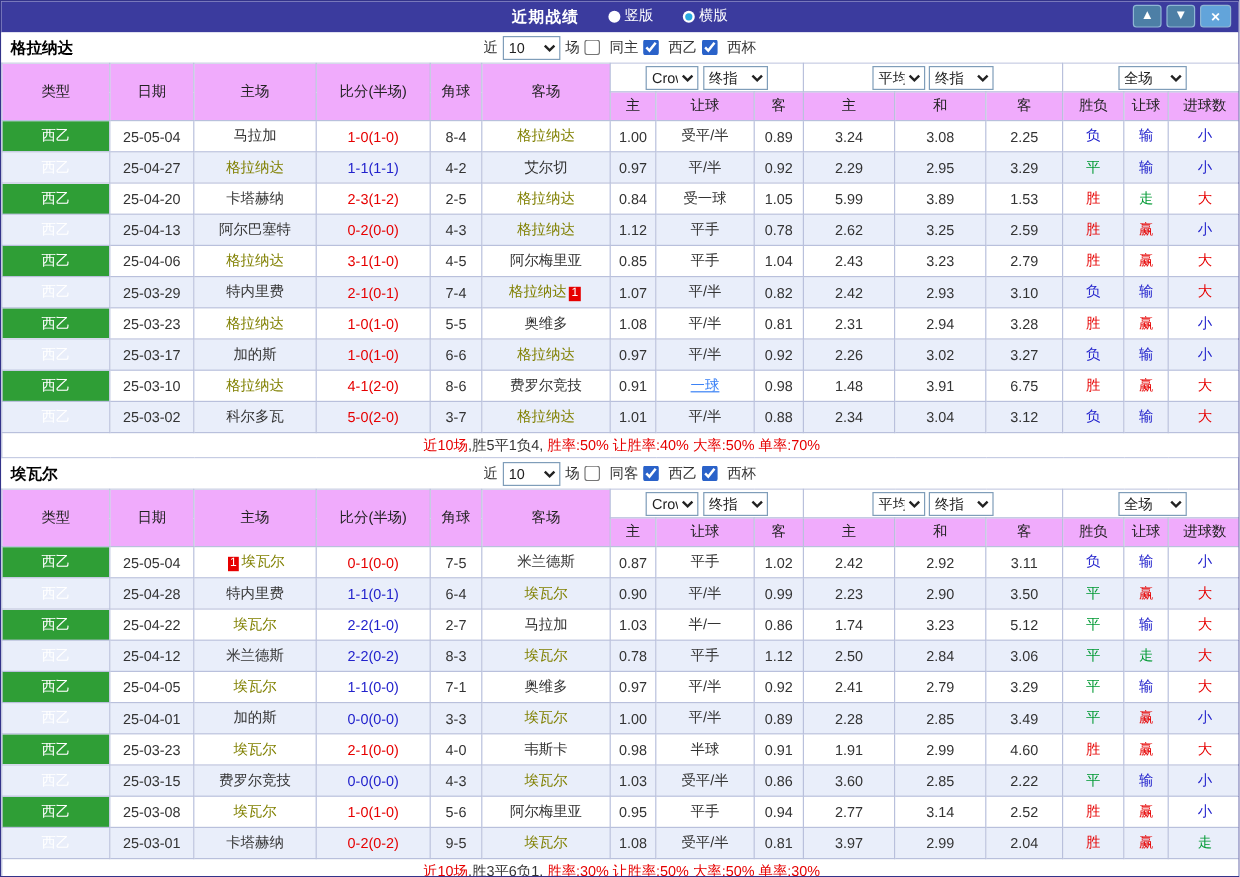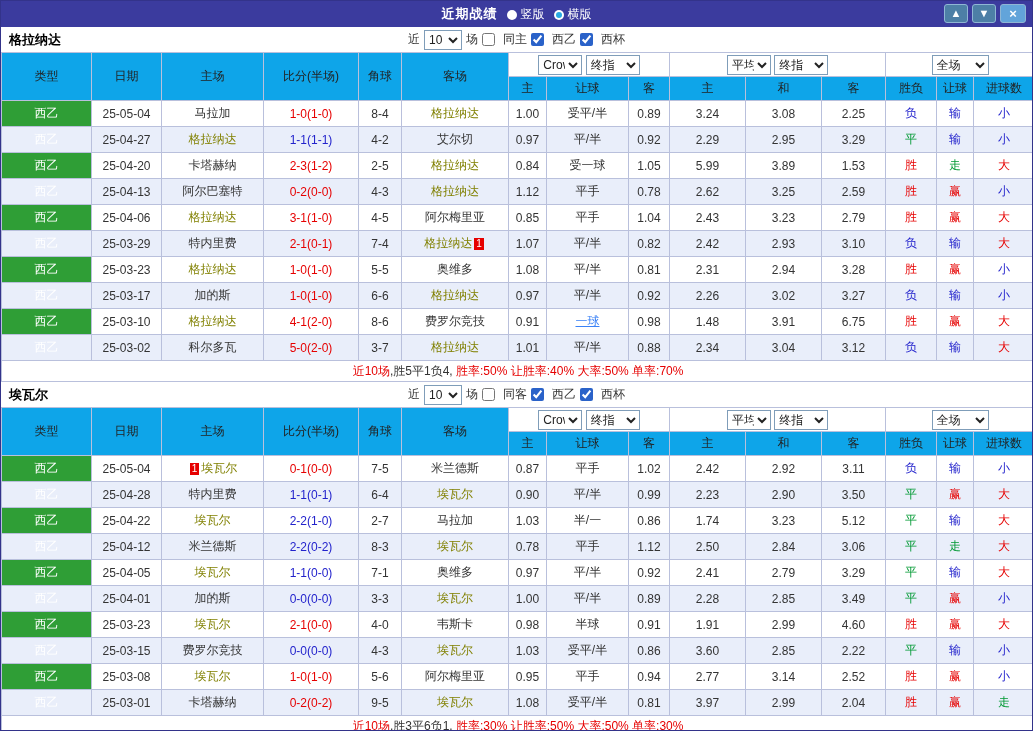--- a/index.html
+++ b/index.html
@@ -12,21 +12,21 @@
   .window {
     width: 1033px; height: 731px;
     border: 1px solid #33338a;
     overflow: hidden; background: #fff;
   }
   
   .titlebar {
     height: 26px; background: #3b3b9e; color: #fff;
     display: flex; align-items: center; position: relative;
   }
-  .titlebar-center { flex: 1; display: flex; justify-content: center; align-items: flex-end; gap: 9px; }
+  .titlebar-center { flex: 1; display: flex; justify-content: center; align-items: flex-start; gap: 24px; }
   .tb-title { font-size: 13px; font-weight: bold; letter-spacing: 1px; }
   .tb-radio-label { display: flex; align-items: center; gap: 4px; cursor: pointer; font-size: 12px; }
   .tb-radio { width: 10px; height: 10px; border-radius: 50%; background: #fff; display: inline-block; position: relative; }
   .tb-radio.on::after { content: ""; position: absolute; left: 2px; top: 2px; width: 6px; height: 6px; border-radius: 50%; background: #29aae1; }
   .tb-buttons { position: absolute; right: 6px; top: 3px; display: flex; gap: 4px; }
   .tb-btn {
     width: 24px; height: 19px; background: #4d7fa6; border: 1px solid #8fb6d4;
     border-radius: 3px; color: #fff; text-align: center; line-height: 17px;
     font-size: 11px; cursor: pointer; user-select: none;
   }
@@ -34,31 +34,31 @@
   
   .section-header { height: 25px; position: relative; display: flex; align-items: center; justify-content: center; background: #fff; }
   .team-heading { position: absolute; left: 8px; font-weight: bold; font-size: 13px; color: #000; }
   .filter { display: flex; align-items: center; gap: 4px; color: #333; }
   .filter label { display: flex; align-items: center; gap: 8px; cursor: pointer; }
   input[type="checkbox"] { width: 13px; height: 13px; accent-color: #2a62c9; cursor: pointer; }
   select {
     font-family: inherit; font-size: 12px; height: 20px;
     border: 1px solid #7f9db9; background: #fff; color: #222;
   }
-  .count-select { width: 38px; }
+  .count-select { width: 48px; }
   .sel-w1 { width: 44px; }
   .sel-w2 { width: 54px; }
   .sel-w3 { width: 57px; }
   
   table { width: 100%; border-collapse: collapse; table-layout: fixed; font-size: 12px; }
   th, td {
     border: 1px solid #b9c0dc; text-align: center; padding: 0 2px;
     overflow: hidden; white-space: nowrap;
   }
-  thead th { background: #0ea5e9; font-weight: normal; color: #222; height: 24px; }
+  thead th { background: #f0abfc; font-weight: normal; color: #222; height: 24px; }
   thead tr.ctrl th.ctrl-cell { background: #fff; }
   tbody td { height: 26px; color: #333; background: #fff; }
   tbody tr.alt td { background: #e9eefa; }
   tbody td.type { background: #2f9e36; color: #fff; }
   .t-red { color: #e60000; }
   .t-blue { color: #2222cc; }
   .t-green { color: #009933; }
   .focus { color: #808000; }
   .hot { color: #3b82f6; text-decoration: underline; }
   .badge {

